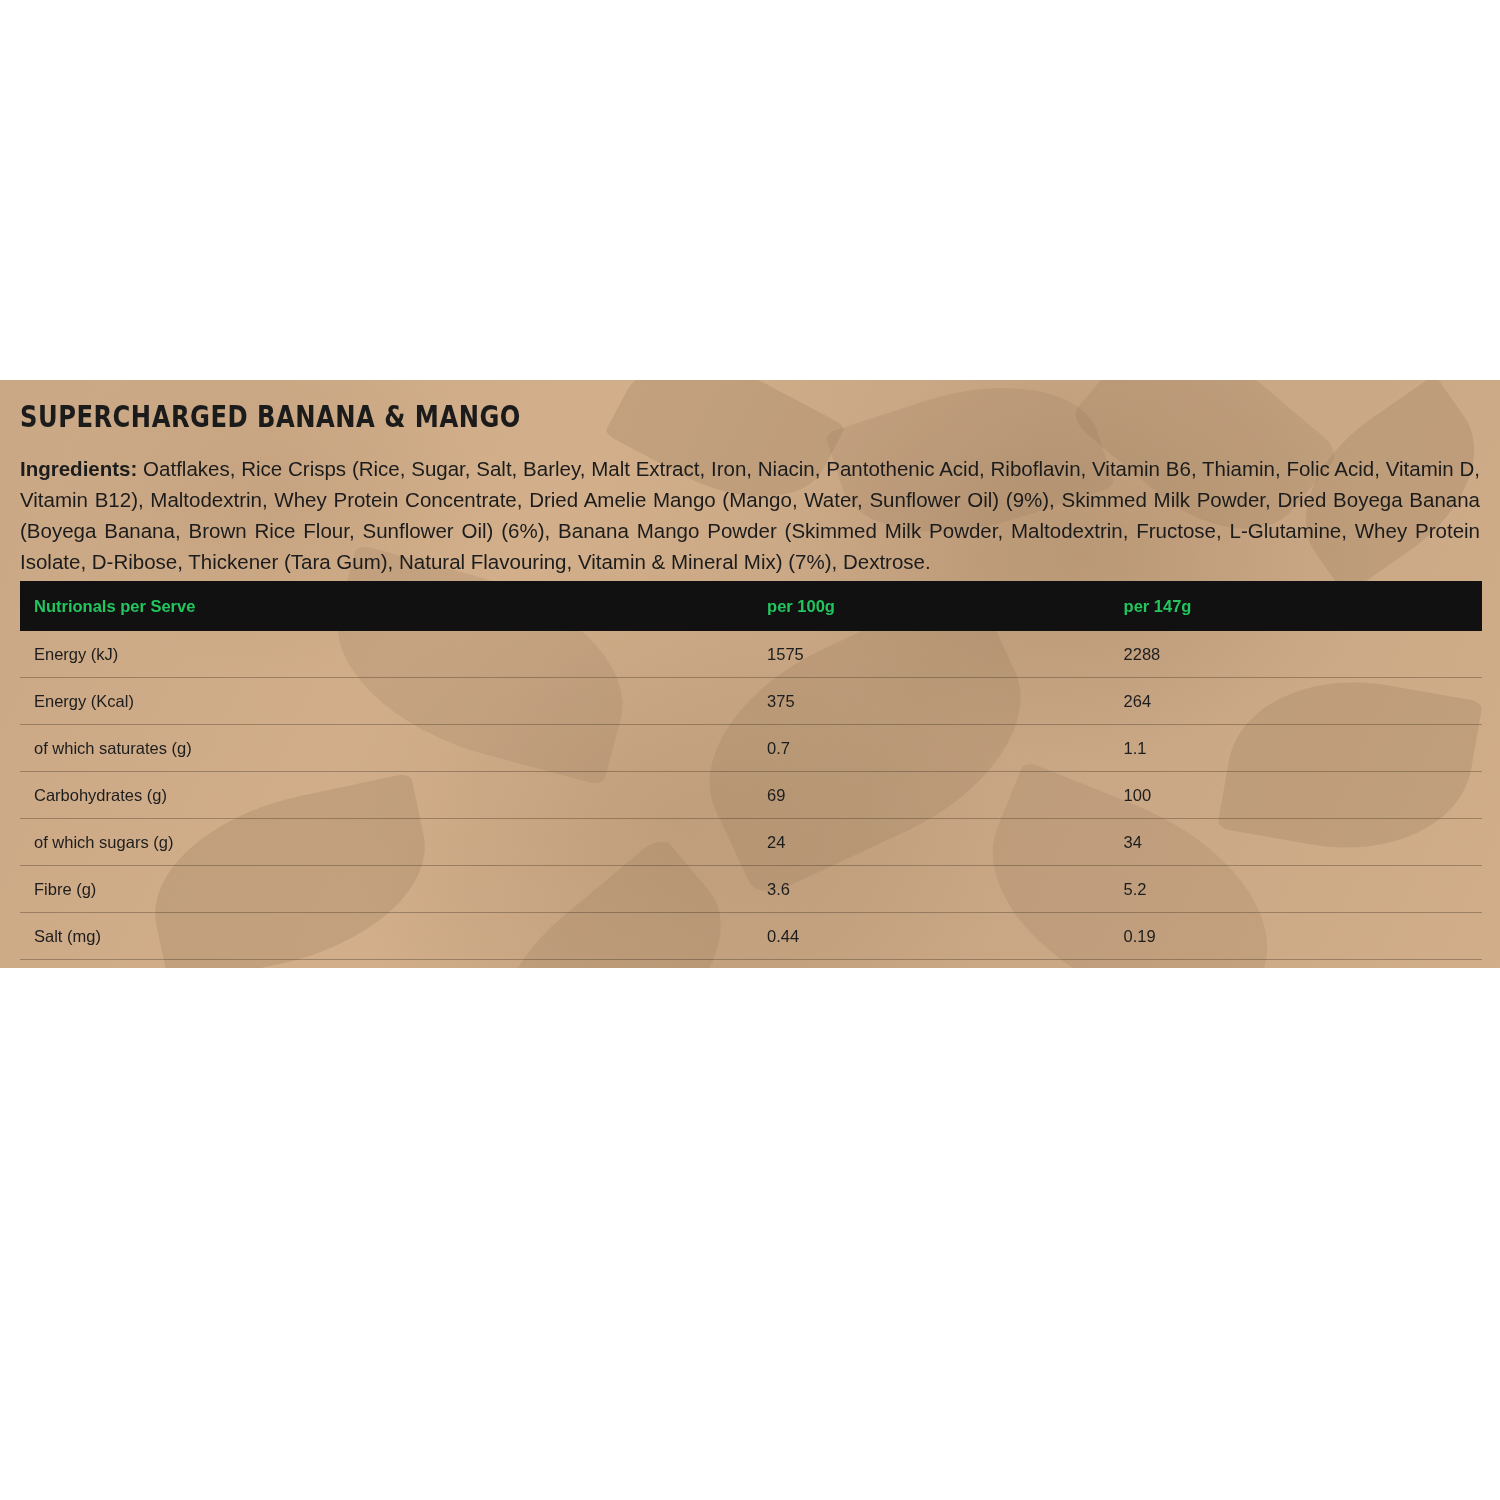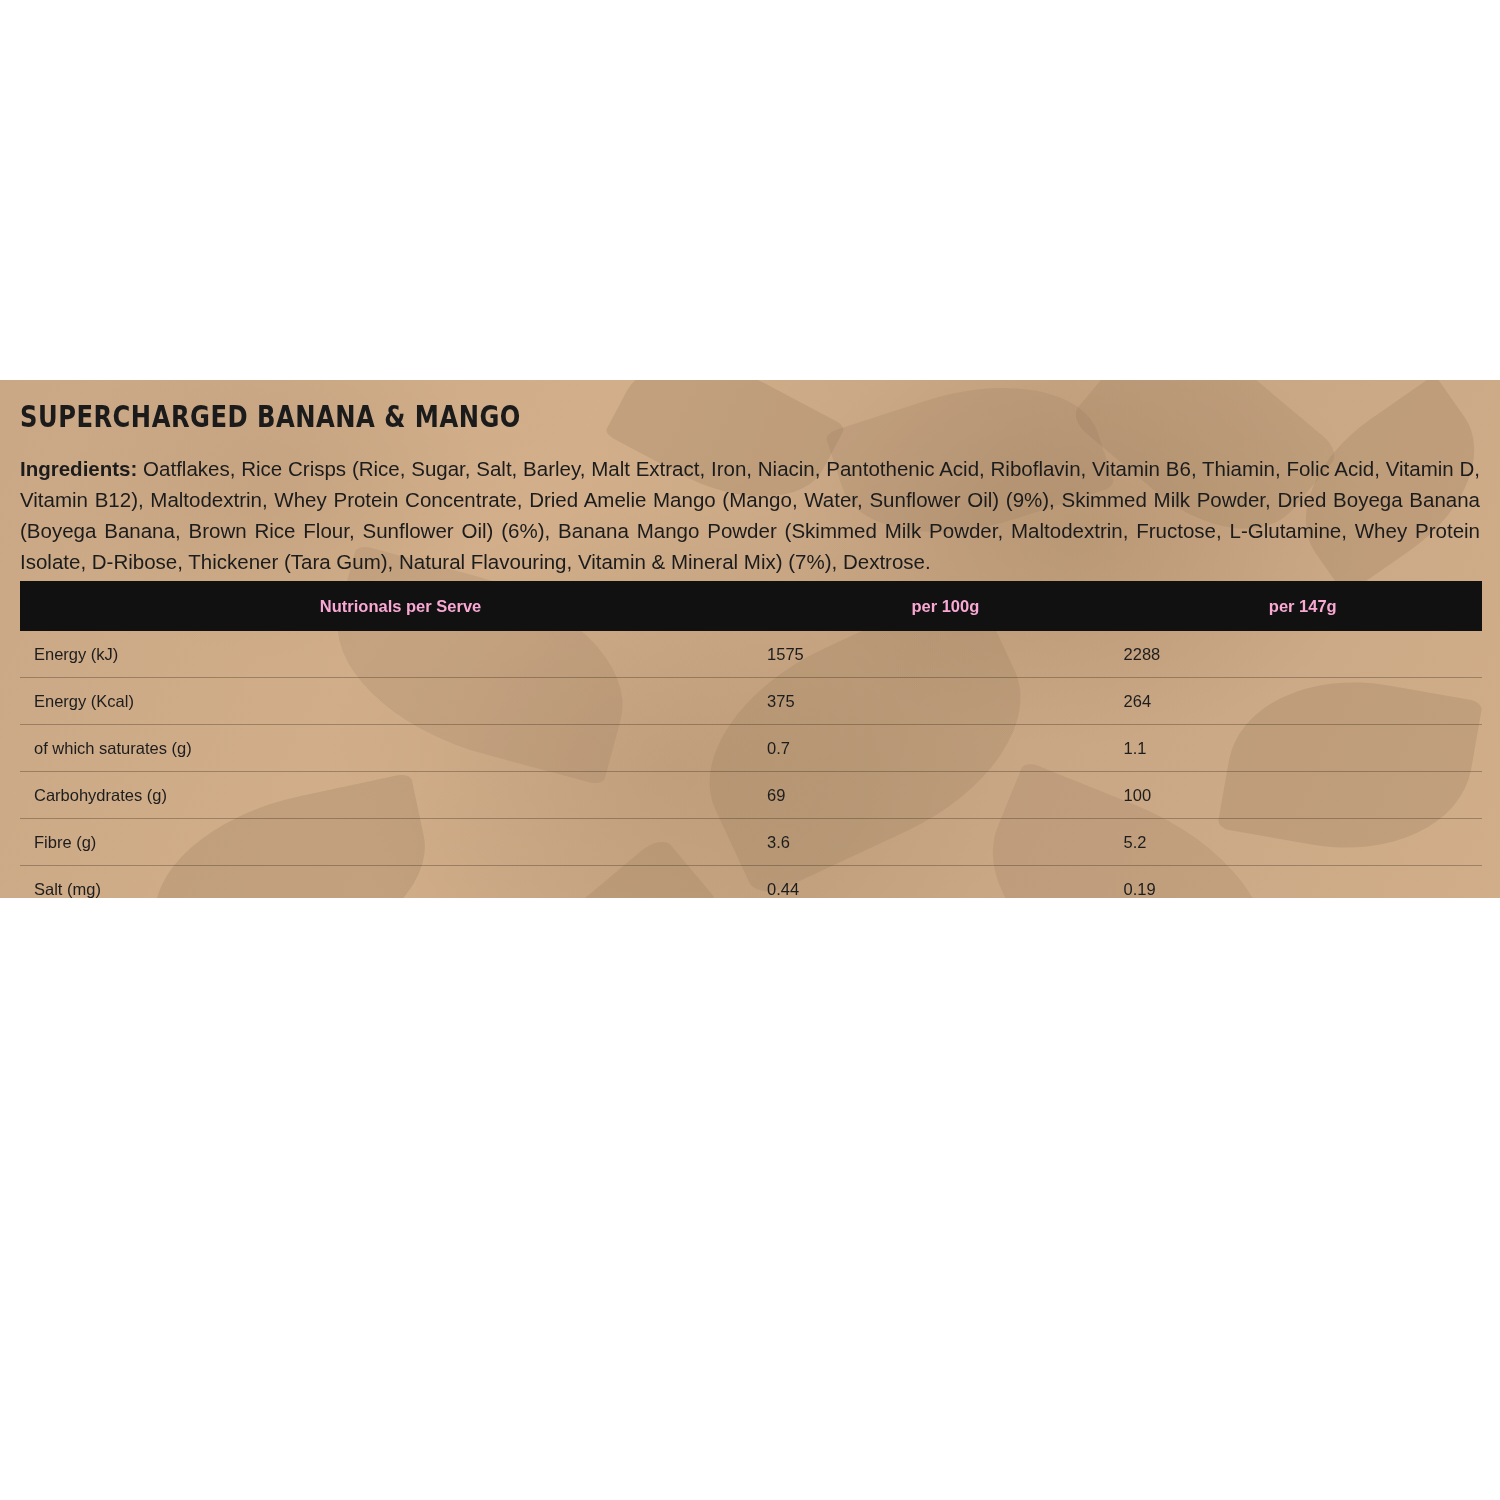--- a/index.html
+++ b/index.html
@@ -16,21 +16,21 @@
   .page {
     position: relative;
     width: 1500px;
     height: 1500px;
   }
   .panel {
     position: absolute;
     left: 0;
     top: 380px;
     width: 1500px;
-    height: 518px;
+    height: 588px;
     background: #d4b08c;
     background-image:
       radial-gradient(ellipse 420px 300px at 72% 30%, rgba(150,120,88,0.30), rgba(150,120,88,0) 70%),
       radial-gradient(ellipse 500px 380px at 45% 75%, rgba(150,120,88,0.22), rgba(150,120,88,0) 70%),
       radial-gradient(ellipse 300px 250px at 18% 20%, rgba(160,128,95,0.18), rgba(160,128,95,0) 70%),
       linear-gradient(115deg, rgba(120,95,70,0.10) 0%, rgba(120,95,70,0.02) 35%, rgba(120,95,70,0.14) 60%, rgba(120,95,70,0.03) 100%);
     overflow: hidden;
     box-sizing: border-box;
   }
   .leaf {
@@ -66,24 +66,24 @@
   }
   .ingredients b { font-weight: bold; }
   table.nutritionals {
     width: 1462px;
     border-collapse: collapse;
     font-size: 16px;
     color: #1d1d1d;
   }
   table.nutritionals thead th {
     background: #111111;
-    color: #f9a8d4;
+    color: #22c55e;
     font-size: 16.5px;
     font-weight: bold;
-    text-align: center;
+    text-align: left;
     padding: 14px 0 14px 0;
     height: 22px;
   }
   table.nutritionals thead th.c0 { padding-left: 14px; width: 740px; }
   table.nutritionals thead th.c1 { width: 360px; margin-top: 48px; }
   table.nutritionals thead th.c2 { width: 362px; }
   table.nutritionals tbody td {
     padding: 14px 0 13px 0;
     border-bottom: 1px solid rgba(60,45,30,0.35);
     font-size: 16.5px;
@@ -145,20 +145,25 @@
             <td class="c0">of which saturates (g)</td>
             <td class="c1">0.7</td>
             <td class="c2">1.1</td>
           </tr>
           <tr>
             <td class="c0">Carbohydrates (g)</td>
             <td class="c1">69</td>
             <td class="c2">100</td>
           </tr>
           <tr>
+            <td class="c0">of which sugars (g)</td>
+            <td class="c1">24</td>
+            <td class="c2">34</td>
+          </tr>
+          <tr>
             <td class="c0">Fibre (g)</td>
             <td class="c1">3.6</td>
             <td class="c2">5.2</td>
           </tr>
           <tr>
             <td class="c0">Salt (mg)</td>
             <td class="c1">0.44</td>
             <td class="c2">0.19</td>
           </tr>
         </tbody>

